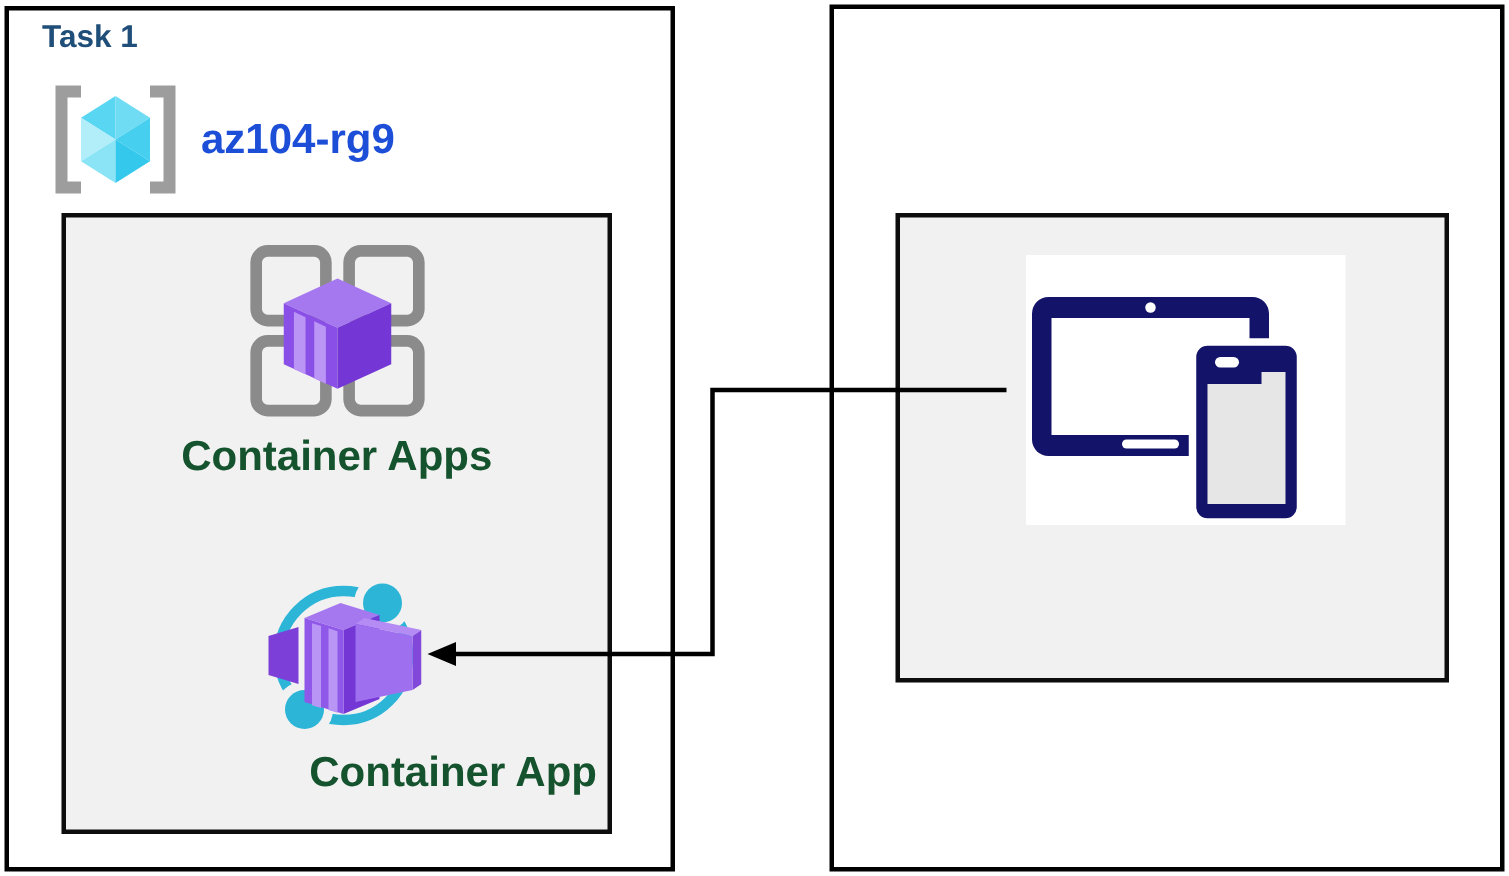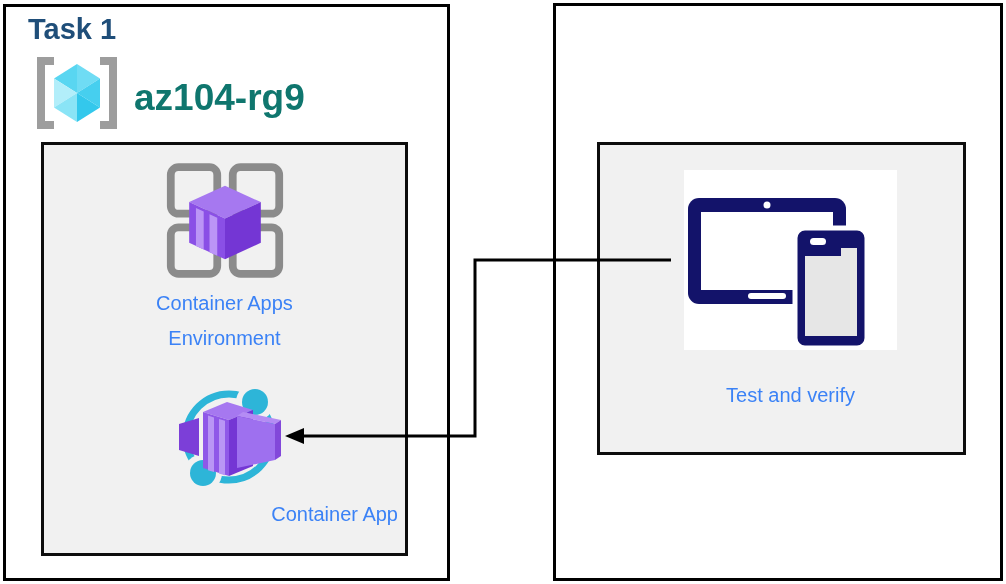--- a/index.html
+++ b/index.html
@@ -6,30 +6,30 @@
   .canvas{
     position:relative;width:1006px;height:584px;background:#ffffff;
     font-family:"Liberation Sans","DejaVu Sans",sans-serif;
     overflow:hidden;
   }
   .abs{position:absolute;}
   .task-box{
     position:absolute;box-sizing:border-box;border:3px solid #000000;background:#ffffff;
   }
   .task-title{
-    position:absolute;font-size:29px;font-weight:bold;color:#1f4e79;white-space:nowrap;text-align:right;
+    position:absolute;font-size:21px;font-weight:bold;color:#1f4e79;white-space:nowrap;text-align:right;
   }
   .panel{
     position:absolute;box-sizing:border-box;border:3px solid #0d0d0d;background:#f1f1f1;
   }
   .rg-name{
-    position:absolute;font-size:37px;font-weight:bold;color:#0f766e;white-space:nowrap;
+    position:absolute;font-size:28px;font-weight:bold;color:#1d4ed8;white-space:nowrap;
   }
   .icon-label{
-    position:absolute;font-size:20px;font-weight:normal;color:#3b82f6;
+    position:absolute;font-size:28px;font-weight:bold;color:#14532d;
     text-align:center;line-height:35px;white-space:nowrap;
   }
   .icon-area{
     position:absolute;background:#ffffff;
   }
   svg{display:block;}
 </style>
 </head>
 <body>
 
@@ -65,21 +65,20 @@
       <polygon points="63,24 100,41 63,58 26,41" fill="#a678f0"></polygon>
       <polygon points="26,41 63,58 63,100 26,83" fill="#8a4fe6"></polygon>
       <polygon points="100,41 63,58 63,100 100,83" fill="#7436d4"></polygon>
       <polygon points="33,47 41,50.7 41,90 33,86.3" fill="#bb95f6"></polygon>
       <polygon points="47,53.5 55,57.2 55,96.5 47,92.8" fill="#bb95f6"></polygon>
     </svg>
   </div>
 
   <div class="icon-label" style="left:51px;top:286px;width:347px;">
     <div>Container Apps</div>
-    <div>Environment</div>
   </div>
 
   <div class="abs" style="left:177px;top:382px;width:104px;height:108px;">
     <svg width="104" height="108" viewBox="0 0 104 108">
       <circle cx="52" cy="55" r="43" fill="none" stroke="#2db5d8" stroke-width="7"></circle>
       <circle cx="78" cy="20" r="19" fill="#f1f1f1"></circle>
       <circle cx="78" cy="20" r="13" fill="#2db5d8"></circle>
       <circle cx="26" cy="91" r="19" fill="#f1f1f1"></circle>
       <circle cx="26" cy="91" r="13" fill="#2db5d8"></circle>
 
@@ -113,21 +112,20 @@
         <circle cx="83" cy="35" r="3.5" fill="#ffffff"></circle>
         <rect x="64" y="123" width="38" height="6" rx="3" fill="#ffffff"></rect>
 
         <rect x="111" y="58" width="72" height="120" rx="10" fill="#13136a" stroke="#ffffff" stroke-width="5"></rect>
         <rect x="126" y="68" width="16" height="7" rx="3.5" fill="#ffffff"></rect>
         <path d="M121,86 h36 v-8 h16 v88 h-52 z" fill="#e6e6e6"></path>
       </svg>
     </div>
   </div>
 
-  <div class="icon-label" style="left:684px;top:378px;width:213px;">Test and verify</div>
 
   <div class="abs" style="left:0;top:0;width:1006px;height:584px;pointer-events:none;">
     <svg width="1006" height="584" viewBox="0 0 1006 584">
       <path d="M671,260 H475 V436 H302" fill="none" stroke="#000000" stroke-width="3"></path>
       <polygon points="285,436 304,428 304,444" fill="#000000"></polygon>
     </svg>
   </div>
 
 </div>
 

